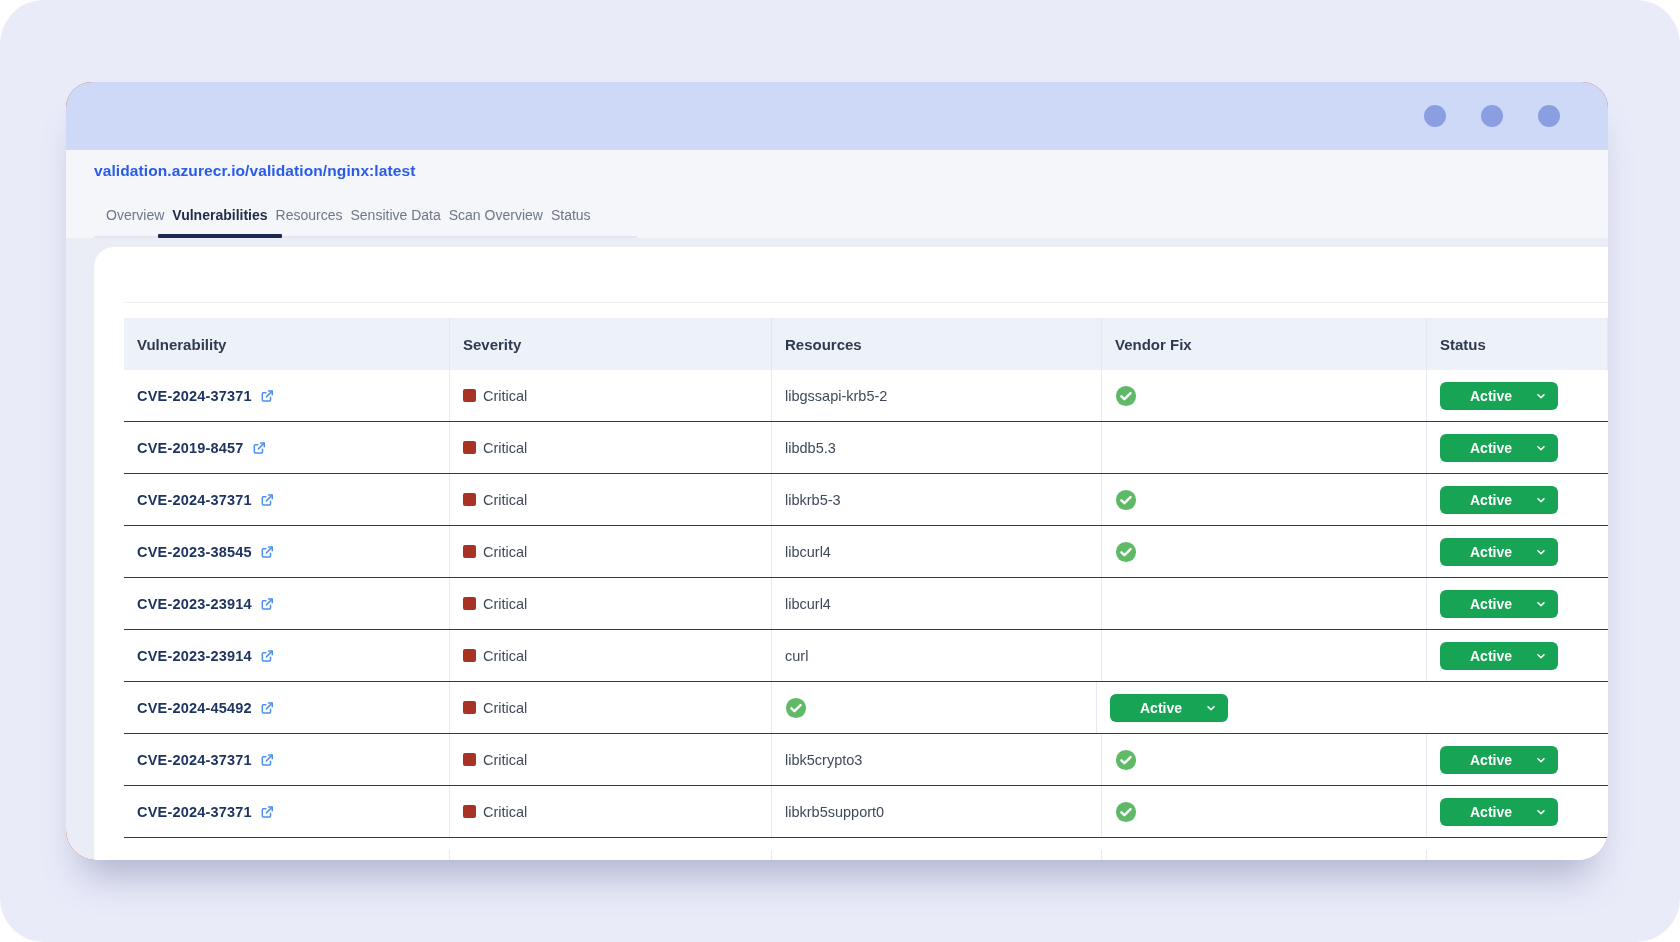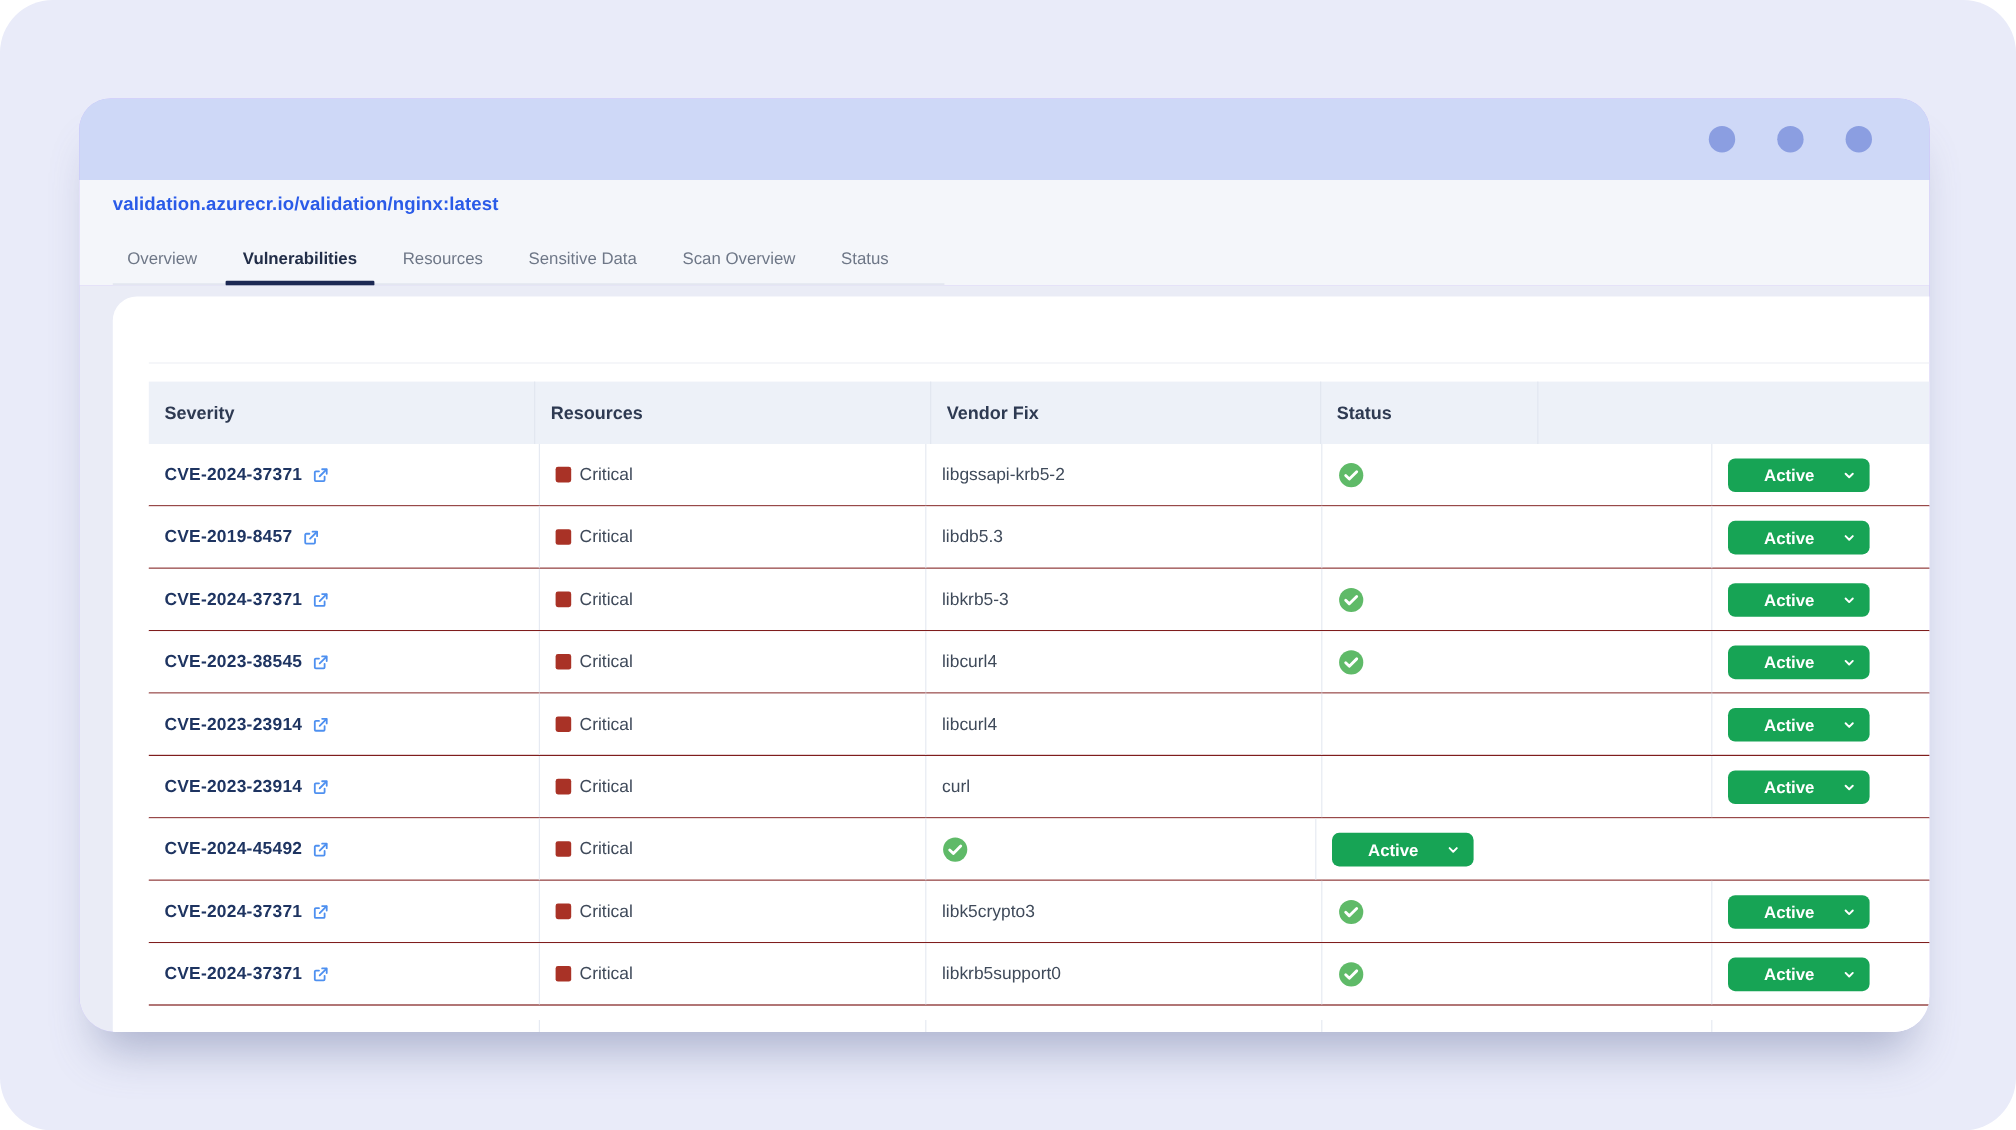--- a/index.html
+++ b/index.html
@@ -3,31 +3,31 @@
 <meta charset="utf-8">
 <style>
   * { margin:0; padding:0; box-sizing:border-box; }
   html,body { width:1680px; height:942px; background:#ffffff; overflow:hidden;
               font-family:"Liberation Sans", sans-serif; }
 
   .canvas { position:absolute; inset:0; background:#E9EBF9; border-radius:44px; }
 
   
   .window { position:absolute; left:66px; top:82px; width:1542px; height:778px;
-            border-radius:26px 26px 30px 30px; overflow:hidden; background:#c4b5fd;
+            border-radius:26px 26px 30px 30px; overflow:hidden; background:#c2410c;
             box-shadow:0 30px 38px -16px rgba(96,106,150,0.45); }
 
   .titlebar { position:absolute; left:0; top:0; width:100%; height:68px; background:#CED8F7; }
   .dots { position:absolute; right:48px; top:23px; display:flex; gap:35px; }
   .dot { width:22px; height:22px; border-radius:50%; background:#8B9EE1; }
 
   .header { position:absolute; left:0; top:68px; width:100%; height:88px; background:#F4F6FA; }
   .breadcrumb { position:absolute; left:28px; top:12px; font-size:15.5px; font-weight:600;
                 color:#2A5BE8; letter-spacing:0.1px; cursor:pointer; }
-  .tabs { position:absolute; left:28px; bottom:0; display:inline-flex; gap:30px;
+  .tabs { position:absolute; left:28px; bottom:0; display:inline-flex; 
           border-bottom:2px solid #E3E6F0; padding:0 42px 0 8px; }
   .tab { font-size:14px; color:#6E7787; padding:10px 4px 13px 4px; position:relative;
          cursor:pointer; white-space:nowrap; }
   .tab.active { color:#222E48; font-weight:700; }
   .tab.active::after { content:""; position:absolute; left:-10px; right:-10px; bottom:-2px;
                        height:4px; background:#1B2853; border-radius:1px; }
 
   .body-area { position:absolute; left:0; top:156px; width:100%; height:622px; background:#EAECF6; }
   .card { position:absolute; left:28px; top:9px; right:0; bottom:0; background:#ffffff;
           border-radius:20px 0 0 0; }
@@ -88,20 +88,21 @@
           <div class="tab">Status</div>
         </div>
     </div>
 
     <div class="body-area">
       <div class="card">
         <div class="card-divider"></div>
 
         <div class="table">
           <div class="trow thead">
+            <div class="cell c0">Vulnerability</div>
             <div class="cell c1">Severity</div>
             <div class="cell c2">Resources</div>
             <div class="cell c3">Vendor Fix</div>
             <div class="cell c4">Status</div>
           </div>
           <div class="tbody" id="tbody">
   <div class="trow">
     <div class="cell c0">
       <span class="cve">
         <span class="cve-id">CVE-2024-37371</span>

